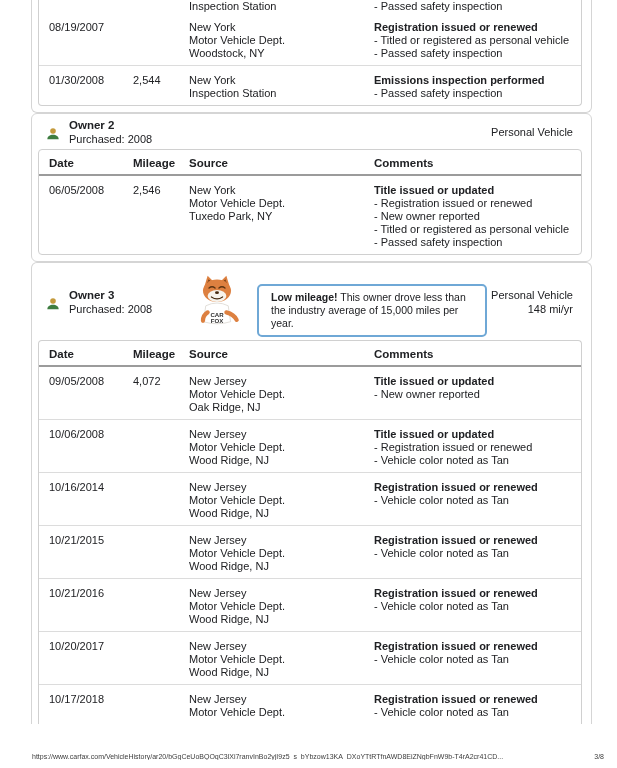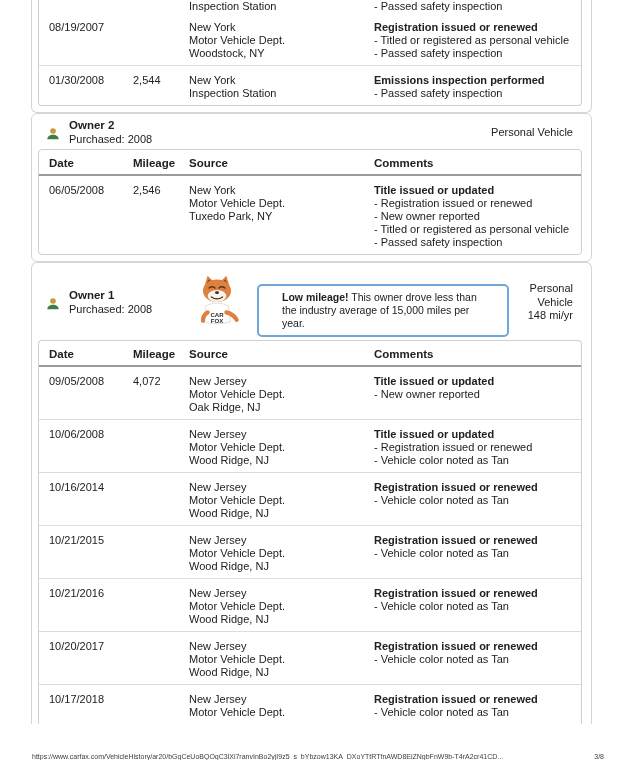--- a/index.html
+++ b/index.html
@@ -24,21 +24,21 @@
   .c-comments{flex:1;padding-right:8px}
   .comment-title{font-weight:bold}
   .owner-head{display:flex;align-items:center;padding:5px 18px 3px 13px}
   .person-icon{width:16px;height:16px;margin-top:3px;flex-shrink:0}
   .person-icon svg{display:block;width:16px;height:16px}
   .owner-id{margin-left:8px;width:110px}
   .owner-title{font-weight:bold;font-size:11.5px;line-height:13.5px}
   .owner-purchased{font-size:11px;line-height:13.5px}
   .fox{width:56px;height:58px;flex-shrink:0;margin-left:10px;margin-top:1px}
   .fox svg{display:block}
-  .callout{width:202px;flex-shrink:0;margin-left:12px;margin-top:16px;border:2px solid #6FA8D6;border-radius:5px;padding:5px 23px;font-size:10.5px;line-height:13px}
+  .callout{width:202px;flex-shrink:0;margin-left:12px;margin-top:16px;border:2px solid #6FA8D6;border-radius:5px;padding:5px 12px;font-size:10.5px;line-height:13px}
   .callout .callout-bold{font-weight:bold}
   .usage{flex:1;text-align:right;font-size:11px;line-height:13.5px}
   #footer{position:absolute;left:32px;right:13px;bottom:8px;display:flex;justify-content:space-between;align-items:baseline;font-size:7px;color:#3c3c3c;white-space:nowrap}
   #footer .url{overflow:hidden;text-overflow:clip;margin-right:14px}
 </style>
 </head>
 <body>
 
 <div id="content">
   <div class="card cut-top">
@@ -135,21 +135,21 @@
 
   <div class="card cut-bottom">
     <div class="owner-head">
       <span class="person-icon">
         <svg viewBox="0 0 24 24" aria-hidden="true">
           <circle cx="12" cy="7.5" r="4.2" fill="#C49A3C"></circle>
           <path d="M3.5 20c0-4.4 3.8-6.8 8.5-6.8s8.5 2.4 8.5 6.8z" fill="#3E7D40"></path>
         </svg>
       </span>
       <div class="owner-id">
-        <div class="owner-title">Owner 1</div>
+        <div class="owner-title">Owner 3</div>
         <div class="owner-purchased">Purchased: 2008</div>
       </div>
       <span class="fox">
         <svg viewBox="0 0 52 62" width="56" height="58" aria-hidden="true">
           <path d="M12 15 L16 2 L24 10 Z" fill="#DD8040"></path>
           <path d="M40 15 L36 2 L28 10 Z" fill="#DD8040"></path>
           <path d="M14.5 12.5 L17 5.5 L22 10 Z" fill="#7C4218"></path>
           <path d="M37.5 12.5 L35 5.5 L30 10 Z" fill="#7C4218"></path>
           <ellipse cx="26" cy="18" rx="15" ry="12" fill="#DD8040"></ellipse>
           <ellipse cx="26" cy="23.5" rx="10" ry="6.5" fill="#F7F3EC"></ellipse>

